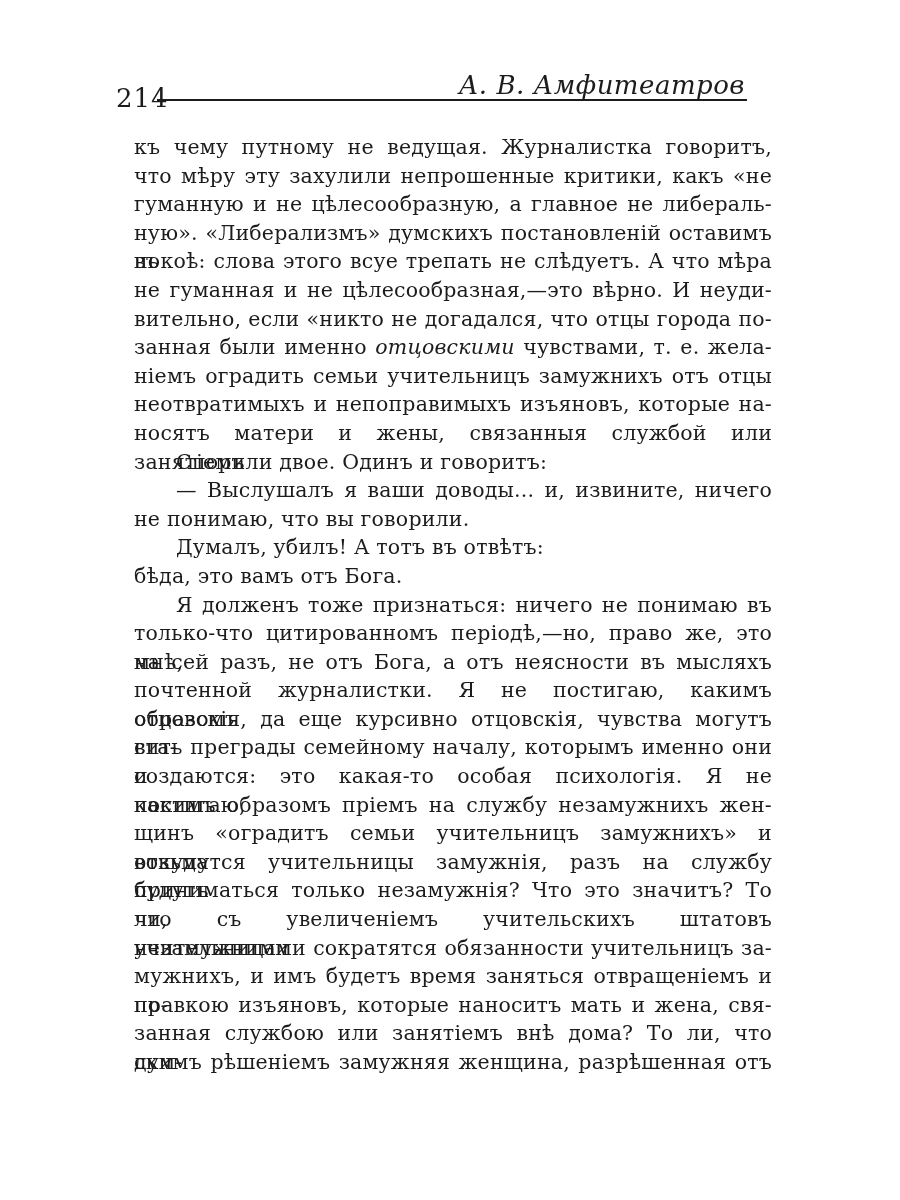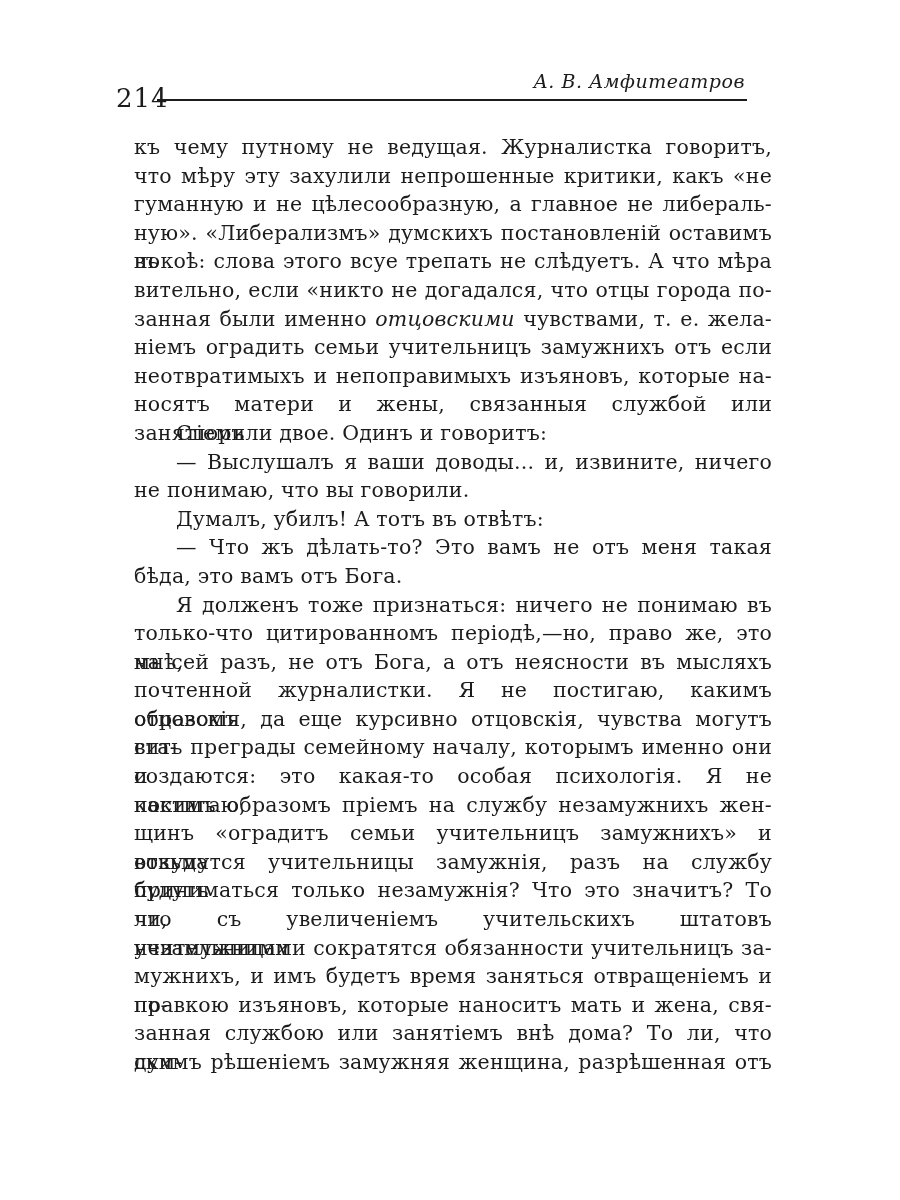--- a/index.html
+++ b/index.html
@@ -22,21 +22,21 @@
     position: absolute;
     left: 116px;
     top: 83px;
     font-size: 26px;
     letter-spacing: 1px;
   }
   .running-head {
     position: absolute;
     right: 155px;
     top: 70px;
-    font-size: 19px;
+    font-size: 26px;
     font-style: italic;
     letter-spacing: 0.5px;
   }
   .head-rule {
     position: absolute;
     left: 157px;
     top: 99px;
     width: 590px;
     height: 2px;
     background: #1c1c1c;
@@ -72,30 +72,30 @@
 <div class="page">
   <div class="page-number">214</div>
   <div class="running-head">А. В. Амфитеатров</div>
   <div class="head-rule"></div>
   <div class="text-block">
       <div class="line j"><span>къ чему путному не ведущая. Журналистка говоритъ,</span></div>
       <div class="line j"><span>что мѣру эту захулили непрошенные критики, какъ «не</span></div>
       <div class="line j"><span>гуманную и не цѣлесообразную, а главное не либераль-</span></div>
       <div class="line j"><span>ную». «Либерализмъ» думскихъ постановленій оставимъ въ</span></div>
       <div class="line j"><span>покоѣ: слова этого всуе трепать не слѣдуетъ. А что мѣра</span></div>
+      <div class="line j"><span>не гуманная и не цѣлесообразная,—это вѣрно. И неуди-</span></div>
       <div class="line j"><span>вительно, если «никто не догадался, что отцы города по-</span></div>
       <div class="line j"><span>занная были именно </span><em>отцовскими</em><span> чувствами, т. е. жела-</span></div>
-      <div class="line j"><span>ніемъ оградить семьи учительницъ замужнихъ отъ если</span></div>
+      <div class="line j"><span>ніемъ оградить семьи учительницъ замужнихъ отъ отцы</span></div>
       <div class="line j"><span>неотвратимыхъ и непоправимыхъ изъяновъ, которые на-</span></div>
       <div class="line j"><span>носятъ матери и жены, связанныя службой или занятіемъ</span></div>
       <div class="line ind"><span>Спорили двое. Одинъ и говоритъ:</span></div>
       <div class="line j ind"><span>— Выслушалъ я ваши доводы... и, извините, ничего</span></div>
       <div class="line"><span>не понимаю, что вы говорили.</span></div>
       <div class="line ind"><span>Думалъ, убилъ! А тотъ въ отвѣтъ:</span></div>
-      <div class="line j ind"><span>— Что жъ дѣлать-то? Это вамъ не отъ меня такая</span></div>
       <div class="line"><span>бѣда, это вамъ отъ Бога.</span></div>
       <div class="line j ind"><span>Я долженъ тоже признаться: ничего не понимаю въ</span></div>
       <div class="line j"><span>только-что цитированномъ періодѣ,—но, право же, это мнѣ,</span></div>
       <div class="line j"><span>на сей разъ, не отъ Бога, а отъ неясности въ мысляхъ</span></div>
       <div class="line j"><span>почтенной журналистки. Я не постигаю, какимъ образомъ</span></div>
       <div class="line j"><span>отцовскія, да еще курсивно отцовскія, чувства могутъ ста-</span></div>
       <div class="line j"><span>вить преграды семейному началу, которымъ именно они и</span></div>
       <div class="line j"><span>создаются: это какая-то особая психологія. Я не постигаю,</span></div>
       <div class="line j"><span>какимъ образомъ пріемъ на службу незамужнихъ жен-</span></div>
       <div class="line j"><span>щинъ «оградитъ семьи учительницъ замужнихъ» и откуда</span></div>

